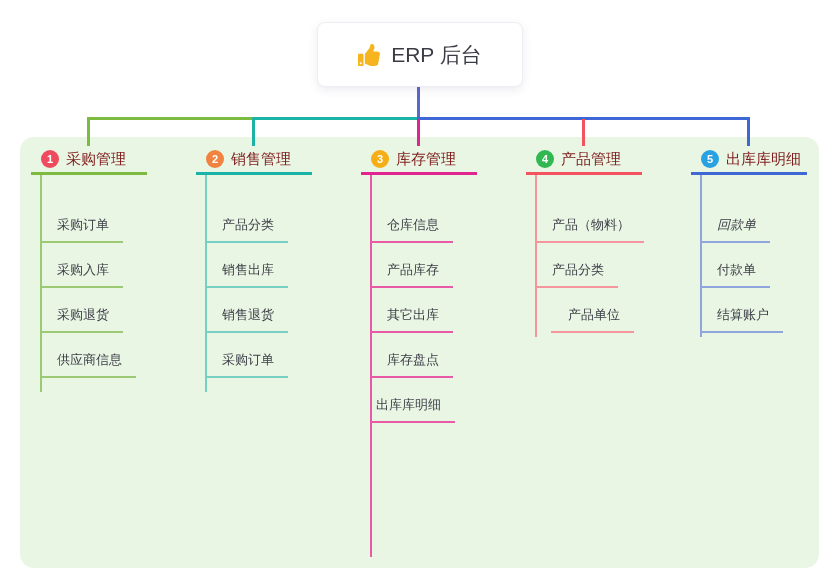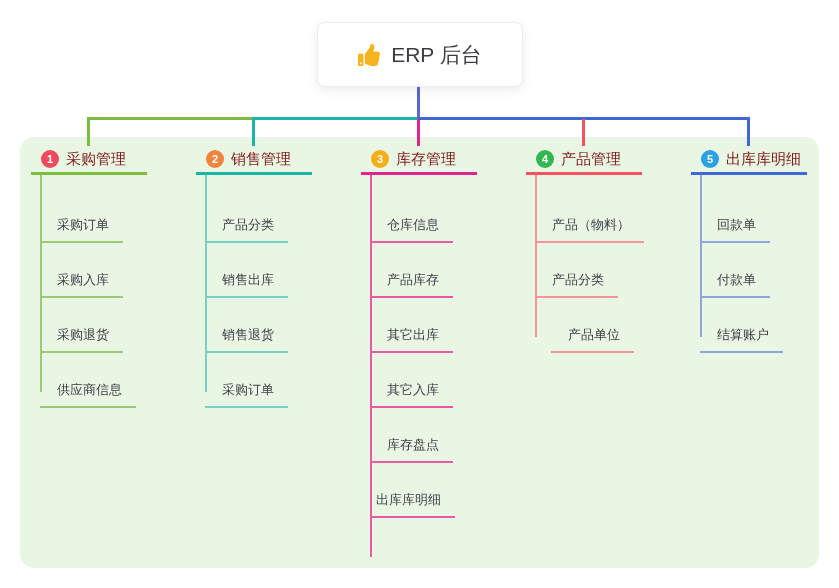--- a/index.html
+++ b/index.html
@@ -27,21 +27,21 @@
   .branch-title{width:116px;height:29px;box-sizing:border-box;
          display:flex;align-items:center;gap:7px;padding-left:10px;
          border-bottom:3px solid #999;cursor:pointer;}
   .badge{width:18px;height:18px;border-radius:50%;flex:0 0 18px;
          color:#fff;font-size:11px;font-weight:700;line-height:18px;
          display:flex;align-items:center;justify-content:center;}
   .branch-title-label{font-size:15px;font-weight:500;color:#7f1d1d;white-space:nowrap;}
 
   .branch-children{position:relative;}
   .vline{position:absolute;left:9px;top:0;width:2px;}
-  .child-row{height:55px;display:flex;align-items:flex-end;}
+  .child-row{height:45px;display:flex;align-items:flex-end;}
   .vline + .child-row{height:68px;}
   .child-label{margin-left:9px;padding:0 14px 7px 17px;border-bottom:2px solid #999;
          font-size:13px;color:#3d3e47;white-space:nowrap;cursor:pointer;}
 </style>
 </head>
 <body>
 
 <div class="canvas">
   <div class="panel" style="background: rgb(233, 246, 228);"></div>
 
@@ -119,23 +119,20 @@
     <div class="child-row">
           <div class="child-label" style="border-bottom-color: rgb(232, 90, 165);">仓库信息</div>
         </div>
         <div class="child-row">
           <div class="child-label" style="border-bottom-color: rgb(232, 90, 165);">产品库存</div>
         </div>
         <div class="child-row">
           <div class="child-label" style="border-bottom-color: rgb(232, 90, 165);">其它出库</div>
         </div>
         <div class="child-row">
-          <div class="child-label" style="border-bottom-color: rgb(232, 90, 165);">其它入库</div>
-        </div>
-        <div class="child-row">
           <div class="child-label" style="border-bottom-color: rgb(232, 90, 165);">库存盘点</div>
         </div>
         <div class="child-row">
           <div class="child-label" style="border-bottom-color: rgb(232, 90, 165); padding-left: 6px;">出库库明细</div>
         </div>
       </div>
   </div>
     <div class="drop" style="left: 582px; background: rgb(244, 82, 95);"></div>
     <div class="branch" style="left: 526px;">
     <div class="branch-title" style="border-bottom-color: rgb(244, 82, 95);">
@@ -161,21 +158,21 @@
     <div class="branch" style="left: 691px;">
     <div class="branch-title" style="border-bottom-color: rgb(62, 104, 213);">
       <span class="badge" style="background: rgb(42, 162, 226);">
           <span>5</span>
         </span>
       <span class="branch-title-label">出库库明细</span>
     </div>
     <div class="branch-children">
       <div class="vline" style="background: rgb(143, 166, 220); height: 162px;"></div>
     <div class="child-row">
-          <div class="child-label" style="border-bottom-color: rgb(143, 166, 220);">回款单</div>
+          <div class="child-label" style="border-bottom-color: rgb(143, 166, 220); font-style: italic;">回款单</div>
         </div>
         <div class="child-row">
           <div class="child-label" style="border-bottom-color: rgb(143, 166, 220);">付款单</div>
         </div>
         <div class="child-row">
           <div class="child-label" style="border-bottom-color: rgb(143, 166, 220);">结算账户</div>
         </div>
       </div>
   </div>
   </div>

